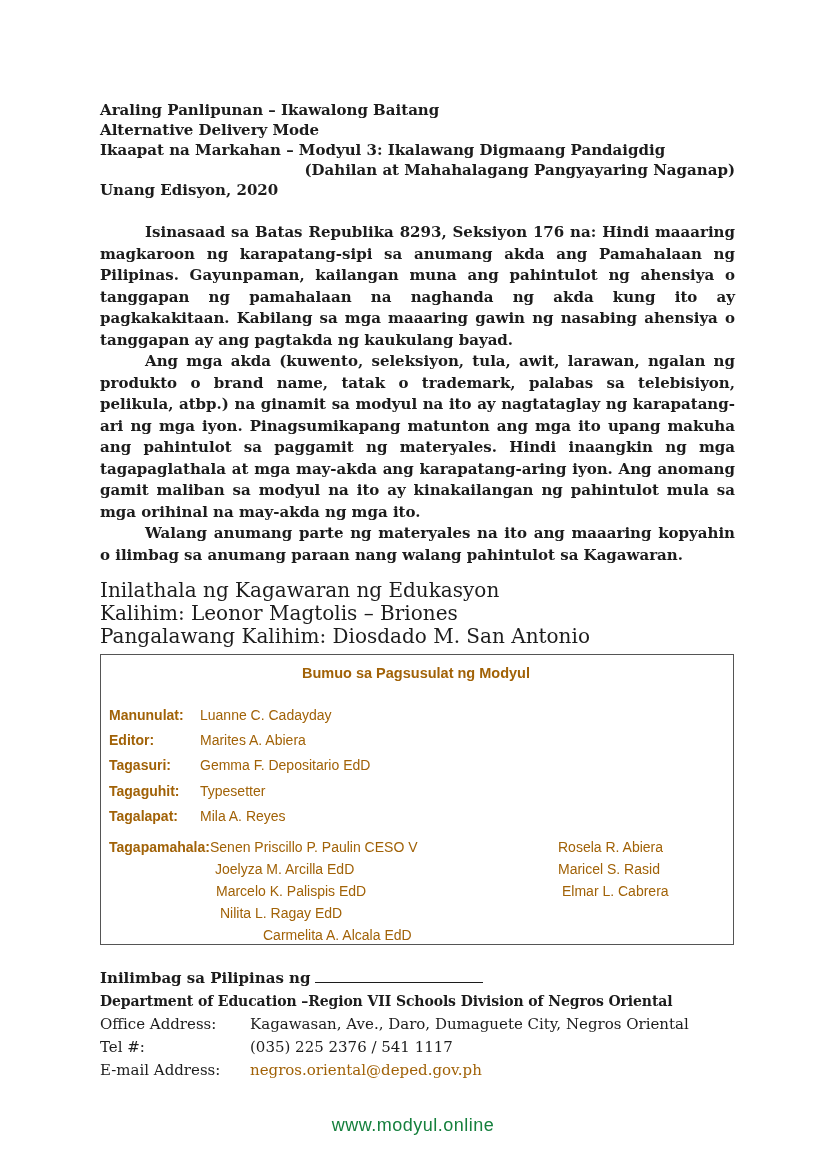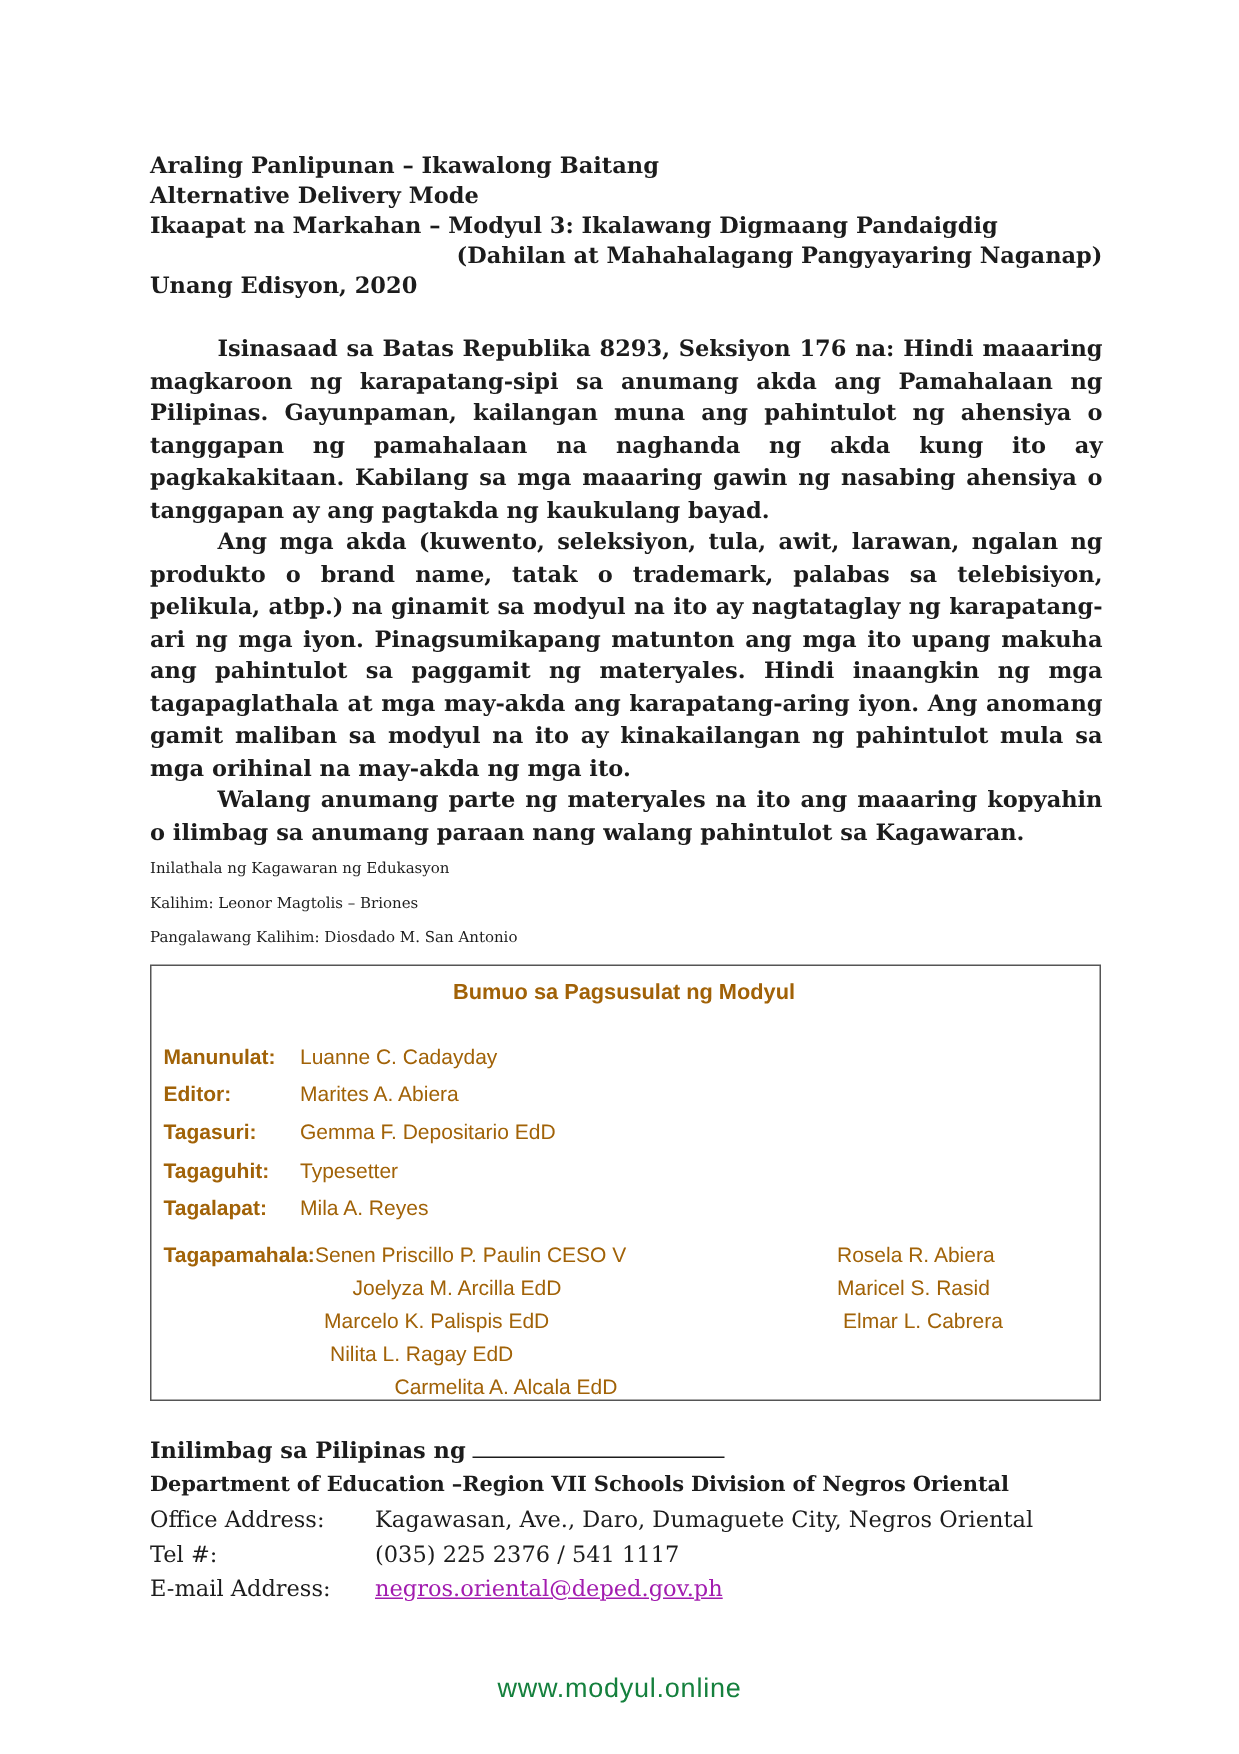--- a/index.html
+++ b/index.html
@@ -22,21 +22,21 @@
   .body-par {
     margin: 0;
     font-size: 15px;
     line-height: 21.5px;
     text-align: justify;
     text-indent: 45px;
     font-weight: bold;
   }
   .body-par.first { margin-top: 22px; }
   
-  .pub-lines { margin-top: 2px; font-size: 10px; line-height: 23px; }
+  .pub-lines { margin-top: 13px; font-size: 20px; line-height: 23px; }
   
   .credits-box {
     margin-top: 6px;
     width: 634px;
     height: 291px;
     box-sizing: border-box;
     border: 1.5px solid #555555;
     padding: 8px 10px 8px 8px;
     font-family: "Liberation Sans", sans-serif;
     font-size: 14px;
@@ -44,39 +44,39 @@
     overflow: hidden;
   }
   .box-title { text-align: center; font-weight: bold; font-size: 14.5px; margin-top: 2px; }
   .credit-rows { margin-top: 22px; }
   .credit-row { display: flex; line-height: 25.2px; }
   .credit-label { width: 91px; font-weight: bold; flex-shrink: 0; }
   .mgmt-row { display: flex; margin-top: 7px; line-height: 22px; }
   .mgmt-label { width: 101px; font-weight: bold; flex-shrink: 0; }
   .mgmt-col1 { width: 348px; flex-shrink: 0; }
   .mgmt-col2 { flex: 1; }
-  .mgmt-col1 div:nth-child(2) { padding-left: 5px; margin-left: 20px; }
+  .mgmt-col1 div:nth-child(2) { padding-left: 5px; }
   .mgmt-col1 div:nth-child(3) { padding-left: 6px; }
   .mgmt-col1 div:nth-child(4) { padding-left: 10px; }
   .mgmt-col1 div:nth-child(5) { padding-left: 5px; margin-left: 48px; }
   .mgmt-col2 div:nth-child(3) { padding-left: 4px; }
   
   .imprint { margin-top: 22px; font-size: 15px; line-height: 23px; }
   .imprint-title { font-weight: bold; }
   .blank-line {
     display: inline-block;
     width: 168px;
     height: 13px;
     margin-left: 5px;
     border-bottom: 1.5px solid #1c1c1c;
   }
   .imprint-division { font-weight: bold; font-size: 14px; letter-spacing: -0.1px; white-space: nowrap; }
   .imprint-row { display: flex; align-items: center; }
   .imprint-label { width: 150px; flex-shrink: 0; }
-  .email-link { color: #a21caf; text-decoration: underline; cursor: pointer; }
+  .email-link { color: #a16207; cursor: pointer; }
   
   .watermark {
     position: absolute;
     left: 0;
     right: 0;
     top: 1115px;
     text-align: center;
     font-family: "Liberation Sans", sans-serif;
     font-size: 18px;
     letter-spacing: 0.5px;

